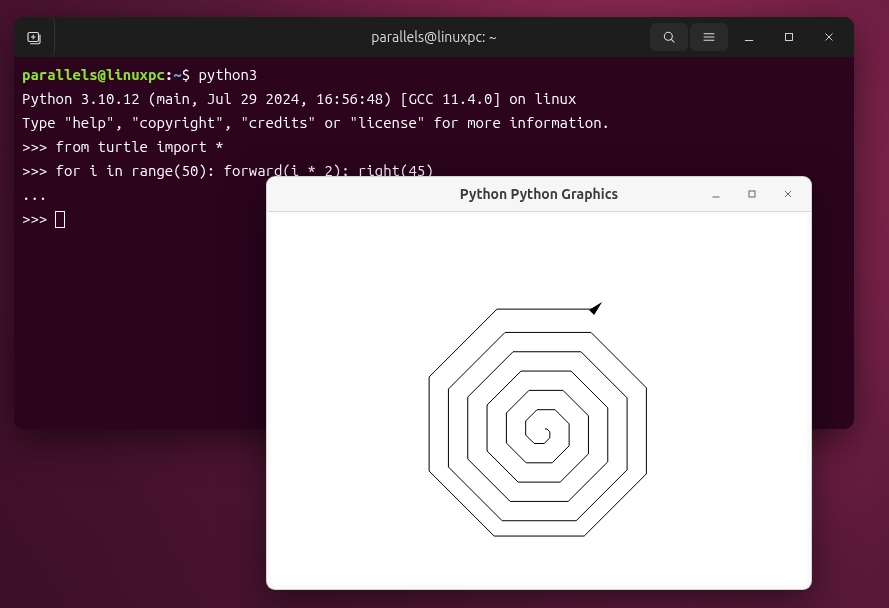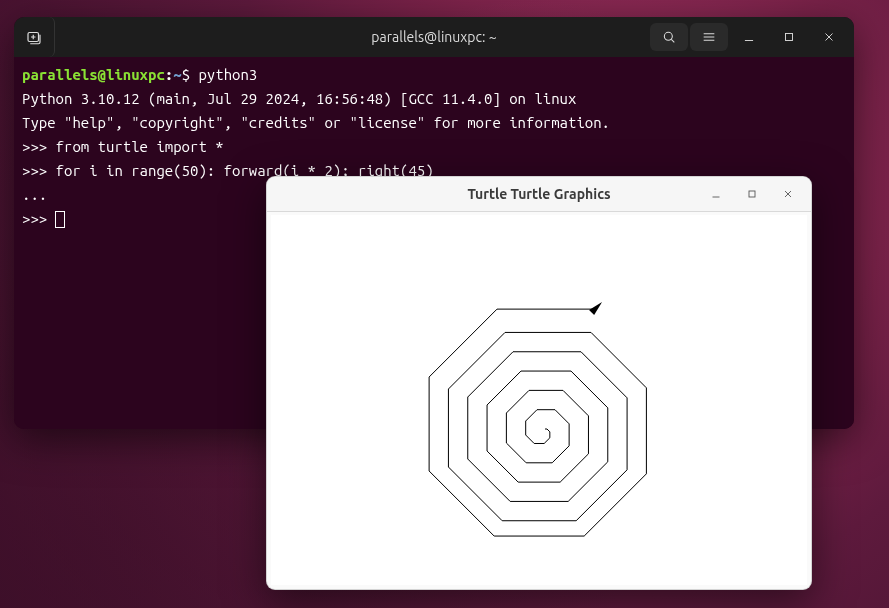--- a/index.html
+++ b/index.html
@@ -85,21 +85,21 @@
 <span>Python 3.10.12 (main, Jul 29 2024, 16:56:48) [GCC 11.4.0] on linux</span>
 <span>Type "help", "copyright", "credits" or "license" for more information.</span>
 <span>&gt;&gt;&gt; </span><span>from turtle import *</span>
 <span>&gt;&gt;&gt; </span><span>for i in range(50): forward(i * 2); right(45)</span>
 <span>... </span><span></span>
 <span>&gt;&gt;&gt; </span><span class="cursor"></span></div>
   </div>
 
   <div class="turtle">
     <div class="turtle-title">
-      <div class="title-text">Turtle Turtle Graphics</div>
+      <div class="title-text">Python Python Graphics</div>
       <div class="controls">
         <div class="gbtn">
           <svg viewBox="0 0 24 24">
               <path d="M5 18h14"></path>
             </svg>
         </div>
         <div class="gbtn">
           <svg viewBox="0 0 24 24">
               <rect x="6" y="6" width="12" height="12"></rect>
             </svg>

